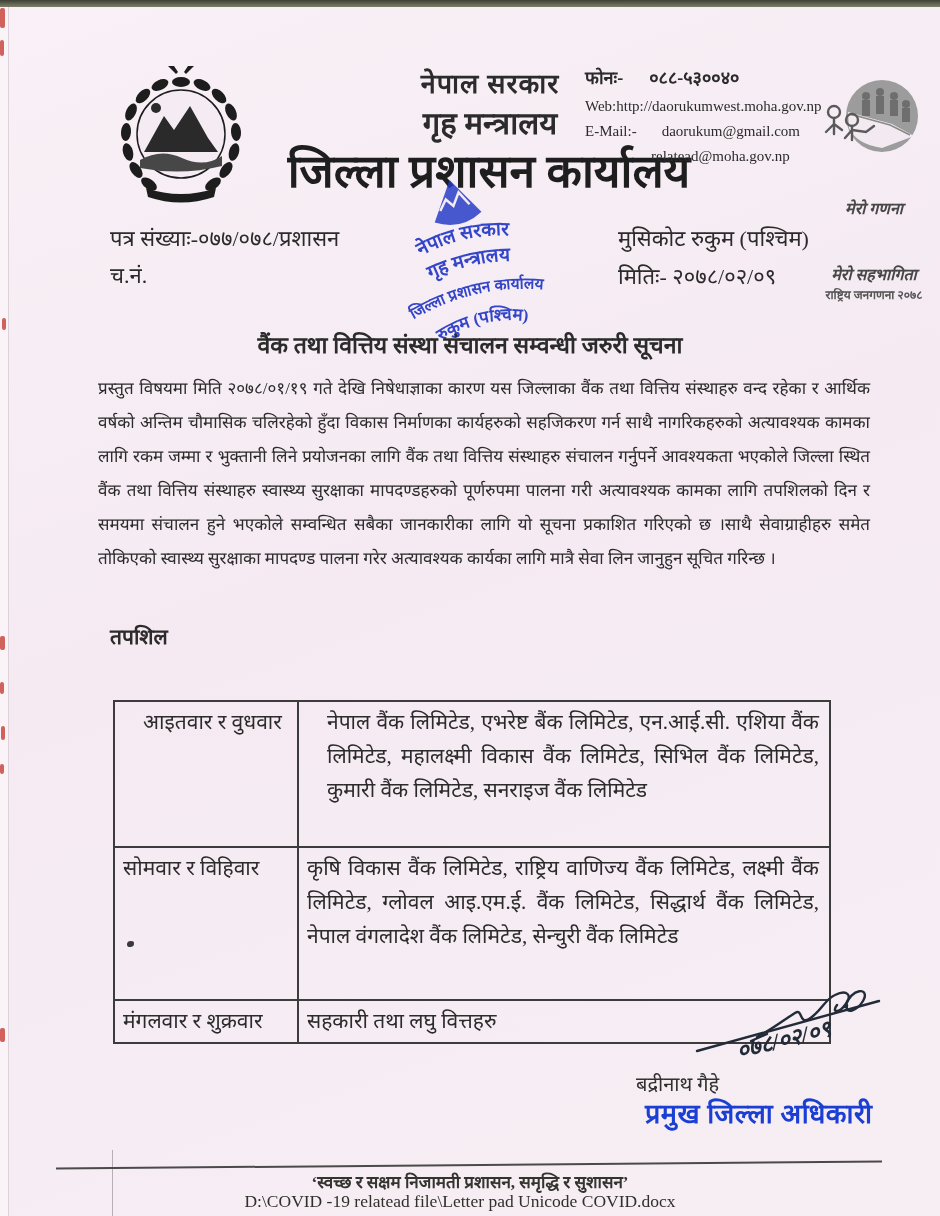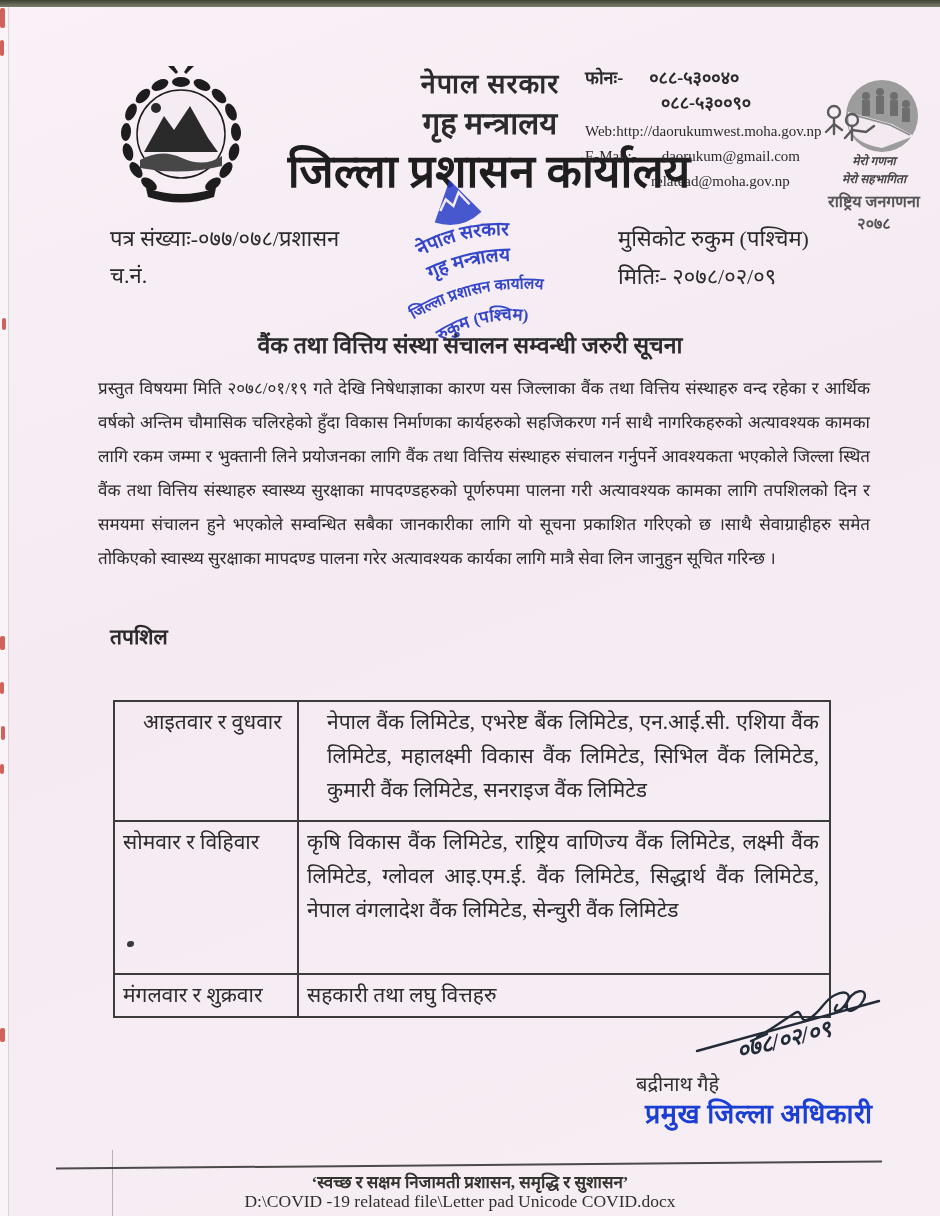--- a/index.html
+++ b/index.html
@@ -28,23 +28,23 @@
   .contact { position:absolute; left:585px; top:66px; width:235px; font-size:18px; line-height:25px; }
   .contact .ph-row { display:flex; gap:26px; font-weight:600; }
   .contact .ph2 { padding-left:76px; font-weight:600; }
   .contact .web { font-size:15px; margin-top:3px; }
   .contact .em-row { font-size:15px; display:flex; gap:25px; }
   .contact .em2 { font-size:15px; padding-left:66px; }
 
   
   .census { position:absolute; left:810px; top:78px; width:128px; text-align:center; color:#4e4e4e; }
   .census svg { display:block; margin:0 auto; }
-  .census .c1,.census .c2 { font-size:12px; font-weight:700; line-height:18px; color:#474747;
-    font-style:italic; }
-  .census .c3 { font-size:16px; font-weight:700; margin-top:2px; color:#555; }
+  .census .c1,.census .c2 { font-size:16px; font-weight:700; line-height:18px; color:#474747;
+    font-style:italic;margin-top:48px; }
+  .census .c3 { font-size:12px; font-weight:700; margin-top:2px; color:#555; }
 
   
   .stamp { position:absolute; left:366px; top:172px; width:204px; height:176px;
     transform:rotate(-13deg); opacity:.92; }
 
   
   .meta-left { position:absolute; left:110px; top:220px; font-size:22px; line-height:37px; }
   .meta-right { position:absolute; left:618px; top:220px; font-size:22px; line-height:38px; }
 
   .subject { position:absolute; left:0; top:328px; width:940px; text-align:center;
@@ -57,21 +57,21 @@
   .hours { position:absolute; left:0; top:656px; width:940px; text-align:center;
     font-size:21px; font-weight:600; }
 
   
   table.schedule { position:absolute; left:113px; top:700px; width:718px;
     border-collapse:collapse; table-layout:fixed; }
   table.schedule td { border:2px solid #3c3c3c; vertical-align:top;
     padding:3px 10px 4px 8px; font-size:21px; line-height:34px; }
   td.days { width:184px; }
   td.banks { text-align:justify;margin-left:28px; }
-  tr.r1 td { height:120px;padding-left:28px; }
+  tr.r1 td { height:146px;padding-left:28px; }
   tr.r2 td { height:153px; }
   tr.r3 td { height:38px; }
 
   
   .sig { position:absolute; left:693px; top:985px; width:200px; height:95px; }
   .sig-name { position:absolute; left:636px; top:1070px; font-size:20px; color:#30302e; }
   .sig-title { position:absolute; left:645px; top:1094px; font-size:27px; font-weight:700;
     color:#1b3fd3; letter-spacing:.5px; }
 
   
@@ -141,21 +141,20 @@
 
   <div class="hdr-gov">नेपाल सरकार</div>
   <div class="hdr-ministry">गृह मन्त्रालय</div>
   <div class="hdr-office">जिल्ला प्रशासन कार्यालय</div>
 
   <div class="contact">
     <div class="ph-row">
       <span>फोनः-</span>
       <span>०८८-५३००४०</span>
     </div>
-    <div class="ph2">०८८-५३००९०</div>
     <div class="web">Web:http://daorukumwest.moha.gov.np</div>
     <div class="em-row">
       <span>E-Mail:-</span>
       <span>daorukum@gmail.com</span>
     </div>
     <div class="em2">relatead@moha.gov.np</div>
   </div>
 
   <div class="census">
     <svg width="104" height="74" viewBox="0 0 104 74">

